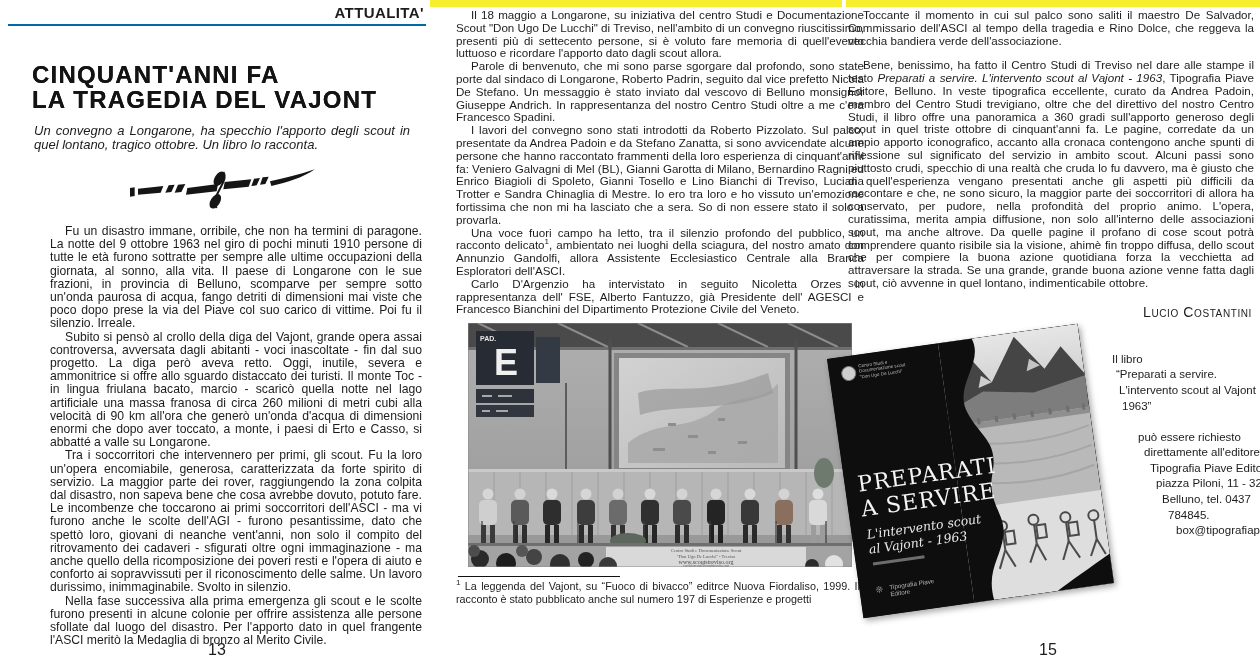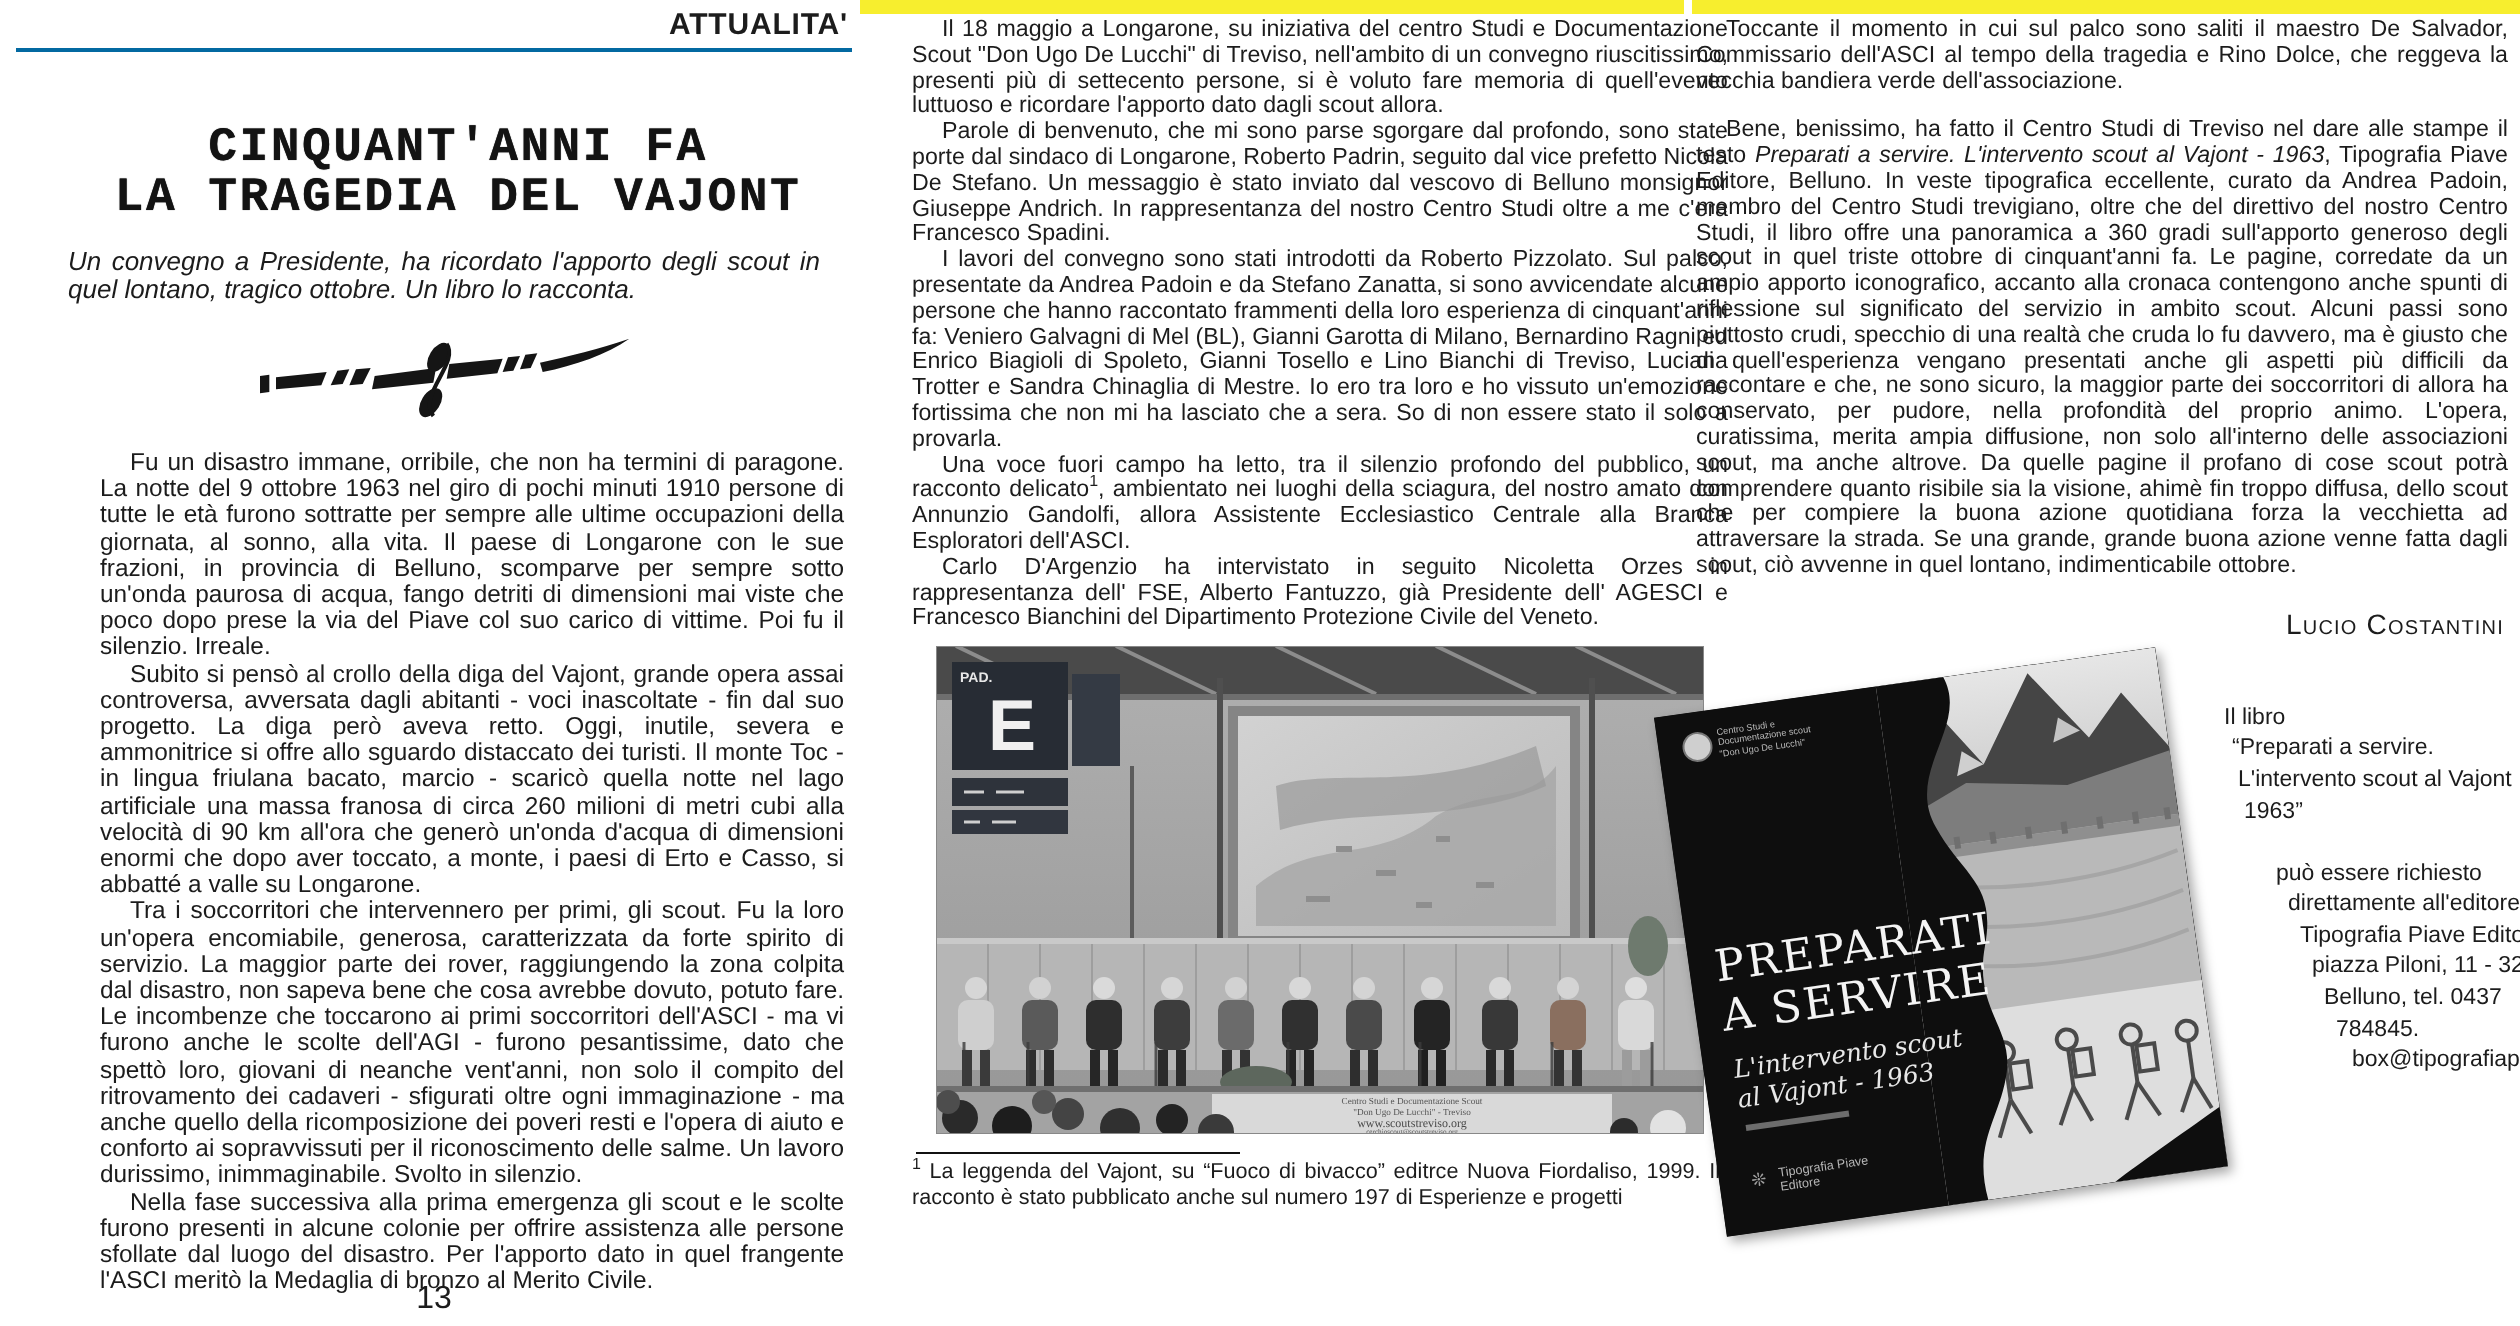--- a/index.html
+++ b/index.html
@@ -6,23 +6,23 @@
   #canvas{position:relative;width:1260px;height:663px;background:#ffffff;overflow:hidden;
           font-family:"Liberation Sans",sans-serif;color:#1c1c1c;margin:0 auto;}
   .yellow-bar{position:absolute;top:0;height:7px;background:#f7ee2e;}
   #ybar-mid{left:430px;width:412px;}
   #ybar-right{left:846px;width:414px;}
 
   
   #page13{position:absolute;left:8px;top:0;width:418px;}
   .att-header{text-align:right;font-weight:bold;font-size:15px;letter-spacing:.4px;
               padding:4px 2px 3px 0;border-bottom:2px solid #0369a1;}
-  .main-title{margin:36px 0 0 24px;font-family:Liberation Mono, monospace;font-weight:bold;
+  .main-title{margin:36px 0 0 24px;font-family:Liberation Sans, sans-serif;font-weight:bold;
               font-size:24px;line-height:25px;letter-spacing:1.2px;color:#131313;
-              text-shadow:0 0 .4px #131313;text-align:center;}
+              text-shadow:0 0 .4px #131313;}
   .subtitle{margin:12px 0 0 26px;width:376px;font-style:italic;font-size:13px;
             line-height:13.5px;text-align:justify;}
   .ornament-wrap{margin:16px 0 0 110px;width:200px;height:46px;}
   .bodytext{text-align:justify;}
   .bodytext p{margin:0;text-indent:15px;}
   #body13{margin:12px 0 0 42px;width:372px;font-size:12.2px;line-height:13.2px;}
 
   
   #page14{position:absolute;left:432px;top:0;width:408px;margin-left:24px;}
   #body14{margin-top:9px;font-size:11.6px;line-height:12.8px;}
@@ -70,21 +70,21 @@
   <div id="ybar-right" class="yellow-bar"></div>
 
   <div id="page13">
     <div class="att-header">ATTUALITA'</div>
 
     <div class="main-title">
       <div>CINQUANT'ANNI FA</div>
       <div>LA TRAGEDIA DEL VAJONT</div>
     </div>
 
-    <div class="subtitle">Un convegno a Presidente, ha ricordato l'apporto degli scout in quel lontano, tragico ottobre. Un libro lo racconta.</div>
+    <div class="subtitle">Un convegno a Longarone, ha specchio l'apporto degli scout in quel lontano, tragico ottobre. Un libro lo racconta.</div>
 
     <div class="ornament-wrap">
       <svg width="200" height="46" viewBox="0 0 300 66">
         <g fill="#151515">
           <path d="M18 30 l7 -1 v13 l-7 1 z"></path>
           <path d="M30 31 l38 -4 -4 10 -34 3 z"></path>
           <path d="M76 26 l9 -1 -5 11 -9 1 z"></path>
           <path d="M90 25 l11 -1 -6 12 -10 1 z"></path>
           <path d="M104 30 L150 24 L148 35 L102 40 Z"></path>
           <path d="M160 21 L200 17 L196 28 L158 32 Z"></path>
@@ -414,14 +414,15 @@
         <div class="sb8">piazza Piloni, 11 - 32100</div>
         <div class="sb9">Belluno, tel. 0437</div>
         <div class="sb10">784845.</div>
         <div class="sb11">box@tipografiapiave.it</div>
       </div>
     </div>
   </div>
 
   <div id="pn13" class="pagenum">13</div>
   <div id="pn14" class="pagenum">14</div>
+  <div id="pn15" class="pagenum">15</div>
 
 </div>
 
 </body></html>

